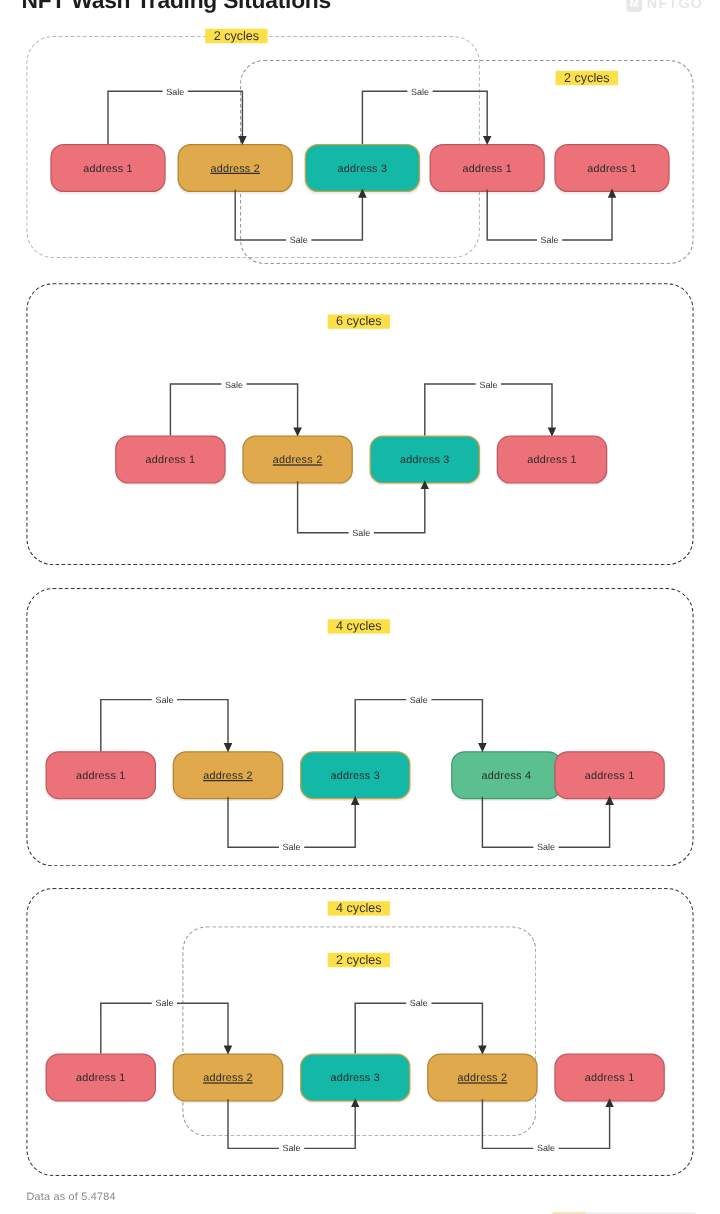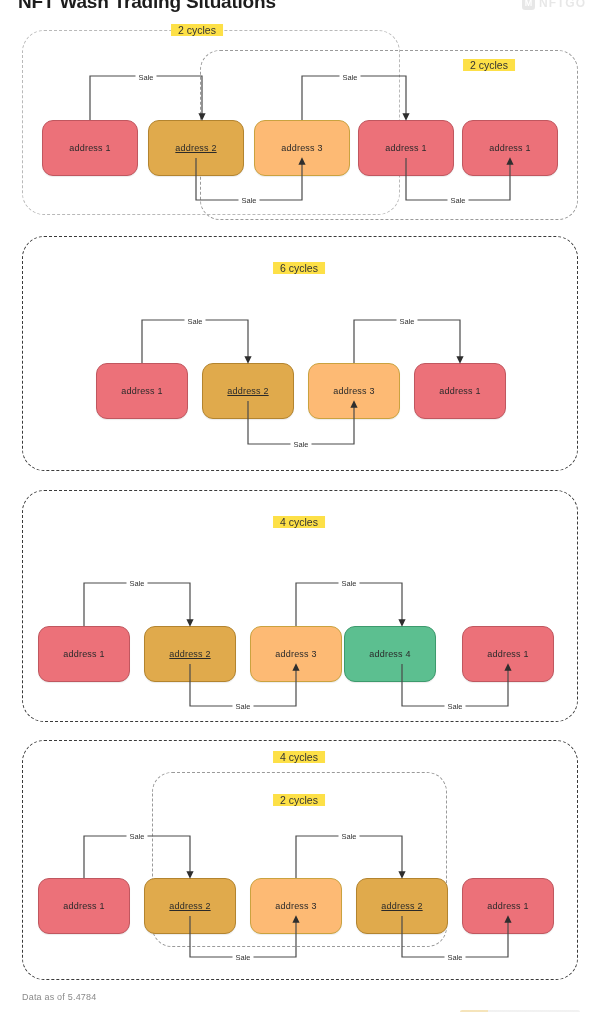--- a/index.html
+++ b/index.html
@@ -50,31 +50,31 @@
   
   .subbox{
     position:absolute;
     border:1.5px dashed #9a9a9a;border-radius:20px;
     box-sizing:border-box;
   }
 
   
   .node{
     position:absolute;
-    height:56px;
+    height:40px;
     border-radius:11px;
     box-sizing:border-box;
     display:flex;align-items:center;justify-content:center;
     font-size:9px;color:#2a2a2a;
     letter-spacing:.2px;
     box-shadow:0 1px 1px rgba(0,0,0,.08);
   }
   .n-red   {background:#ec7179;border:1.3px solid #c0575f;}
   .n-amber {background:#e0aa4c;border:1.3px solid #b3842f;text-decoration:underline;}
-  .n-yellow{background:#fdba74;border:1.3px solid #caa23f;}
+  .n-yellow{background:#14b8a6;border:1.3px solid #caa23f;}
   .n-green {background:#5cbf90;border:1.3px solid #3d9a6d;}
 
   
   .edges{position:absolute;left:0;top:0;width:600px;height:1012px;pointer-events:none;}
   .edge-path{fill:none;stroke:#4a4a4a;stroke-width:1.2px;}
   .edge-label{
     position:absolute;font-size:7.5px;color:#333;
     background:#fff;padding:0 3px;transform:translate(-50%,-50%);
     white-space:nowrap;
   }
@@ -146,21 +146,21 @@
 
   <div class="node n-red" style="left:38px;top:626px;width:92px;">
     <span>address  1</span>
     </div>
   <div class="node n-amber" style="left:144px;top:626px;width:92px;">
     <span>address  2</span>
     </div>
   <div class="node n-yellow" style="left:250px;top:626px;width:92px;">
     <span>address  3</span>
     </div>
-  <div class="node n-green" style="left:344px;top:626px;width:92px;">
+  <div class="node n-green" style="left:376px;top:626px;width:92px;">
     <span>address  4</span>
     </div>
   <div class="node n-red" style="left:462px;top:626px;width:92px;">
     <span>address  1</span>
     </div>
 
   <div class="panel" style="top:740px;height:240px;"></div>
   <div class="panel-label" style="left:299px;top:751px;">4 cycles</div>
 
   <div class="subbox" style="left:152px;top:772px;width:295px;height:175px;"></div>

